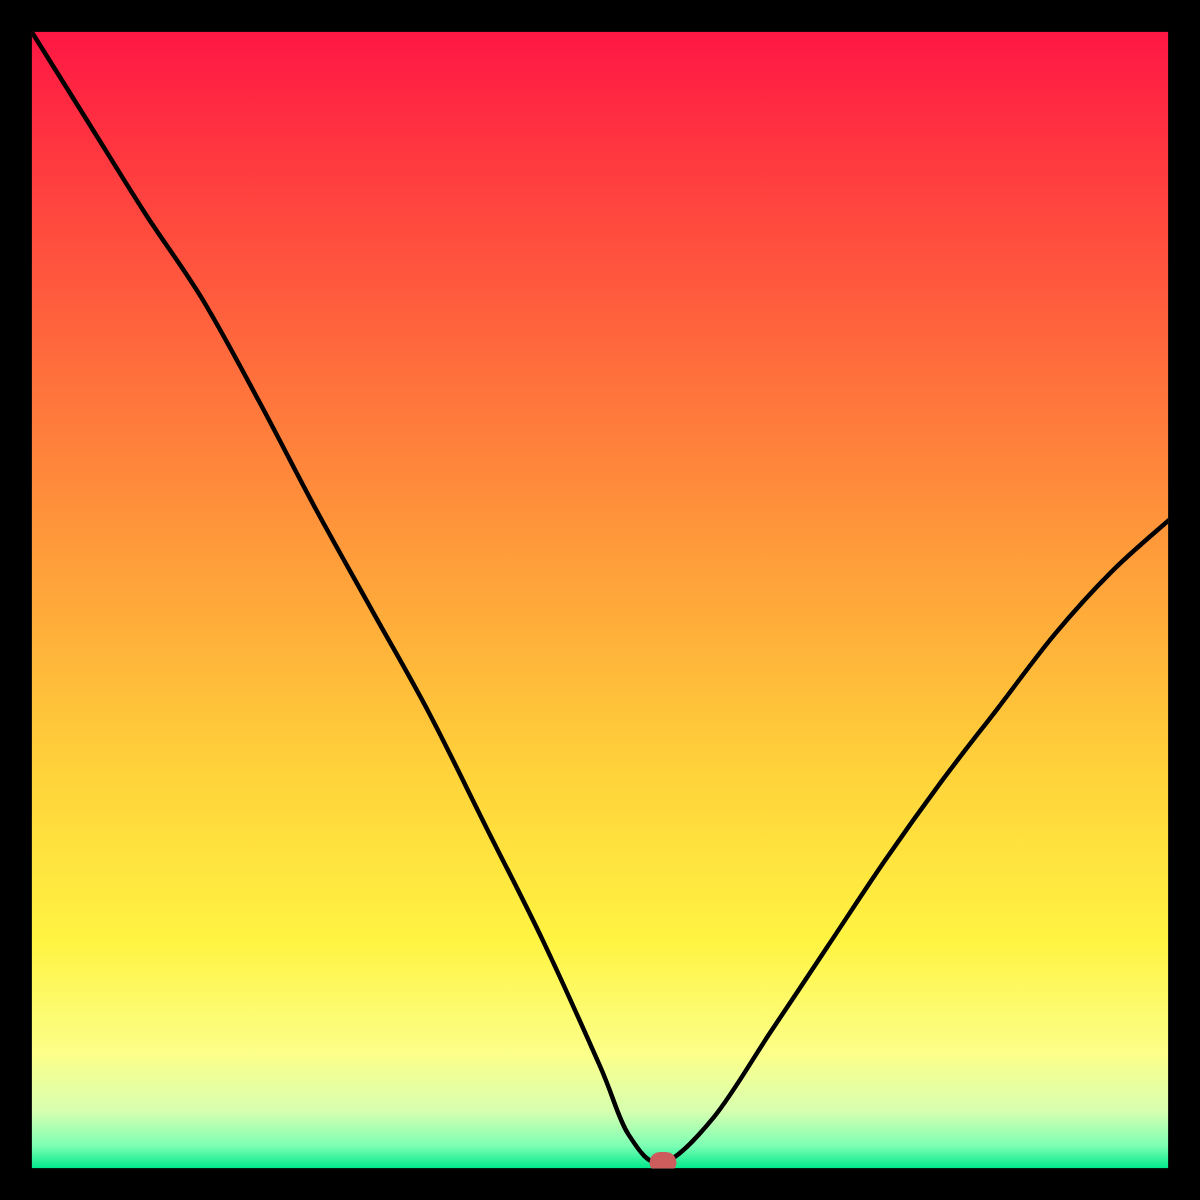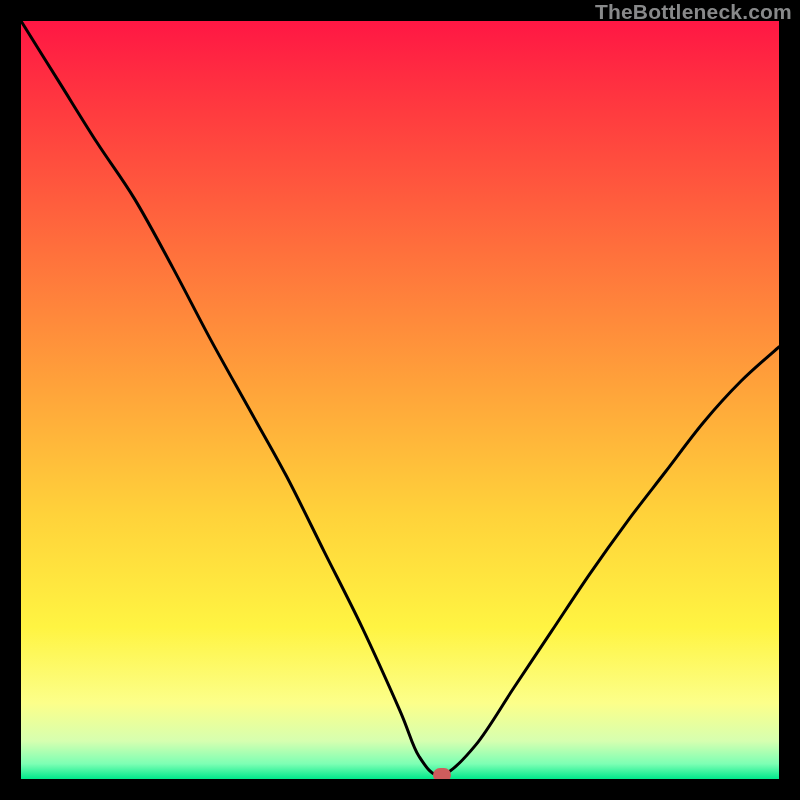--- a/index.html
+++ b/index.html
@@ -67,15 +67,14 @@
       <rect x="0" y="0" width="758" height="758" fill="url(#bg-grad)"></rect>
     </svg>
 
     <svg class="curve-svg" viewBox="0 0 758 758" preserveAspectRatio="none">
       <path id="curve-path" d="M 0.00 0.00 C 6.32 10.11 25.27 40.43 37.90 60.64 C 50.53 80.85 63.17 101.70 75.80 121.28 C 88.43 140.86 101.07 157.28 113.70 178.13 C 126.33 198.97 138.97 222.98 151.60 246.35 C 164.23 269.72 176.87 294.99 189.50 318.36 C 202.13 341.73 214.77 363.84 227.40 386.58 C 240.03 409.32 252.67 430.80 265.30 454.80 C 277.93 478.80 290.57 505.33 303.20 530.60 C 315.83 555.87 328.47 579.87 341.10 606.40 C 353.73 632.93 369.52 668.30 379.00 689.78 C 388.48 711.26 391.00 724.52 397.95 735.26 C 404.90 746.00 411.22 756.11 420.69 754.21 C 430.17 752.32 442.80 738.42 454.80 723.89 C 466.80 709.36 480.07 685.99 492.70 667.04 C 505.33 648.09 517.97 629.14 530.60 610.19 C 543.23 591.24 555.87 571.66 568.50 553.34 C 581.13 535.02 593.77 517.33 606.40 500.28 C 619.03 483.22 631.67 467.43 644.30 451.01 C 656.93 434.59 669.57 416.90 682.20 401.74 C 694.83 386.58 707.47 372.68 720.10 360.05 C 732.73 347.42 751.68 331.63 758.00 325.94" fill="none" stroke="#000" stroke-width="3" stroke-linejoin="round" stroke-linecap="round"></path>
     </svg>
 
     <div class="marker" id="min-marker" style="left: 411.69px; top: 747.21px; width: 18px; height: 14px; background: rgb(205, 92, 92);"></div>
   </div>
 
-  <div class="watermark">TheBottleneck.com</div>
 
 </div>
 
 </body></html>

